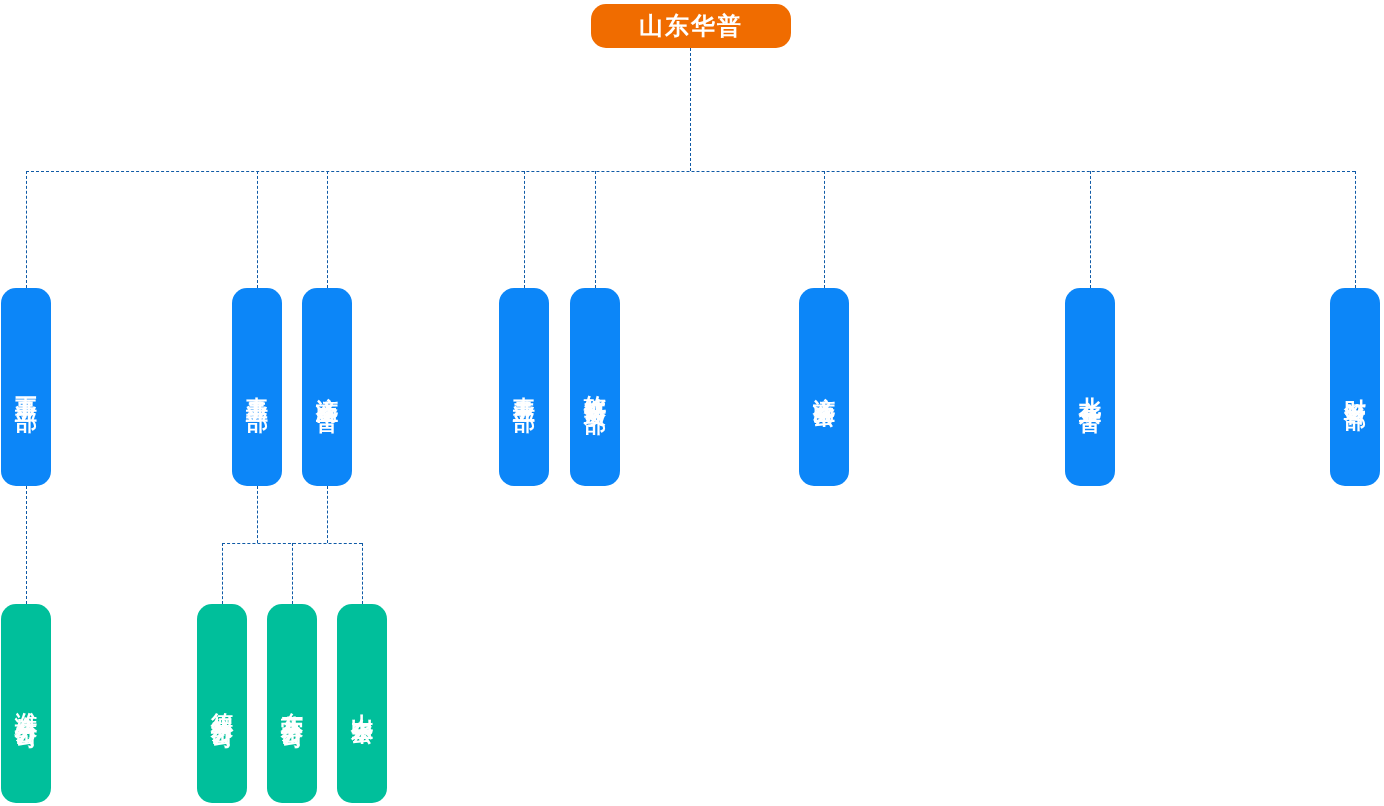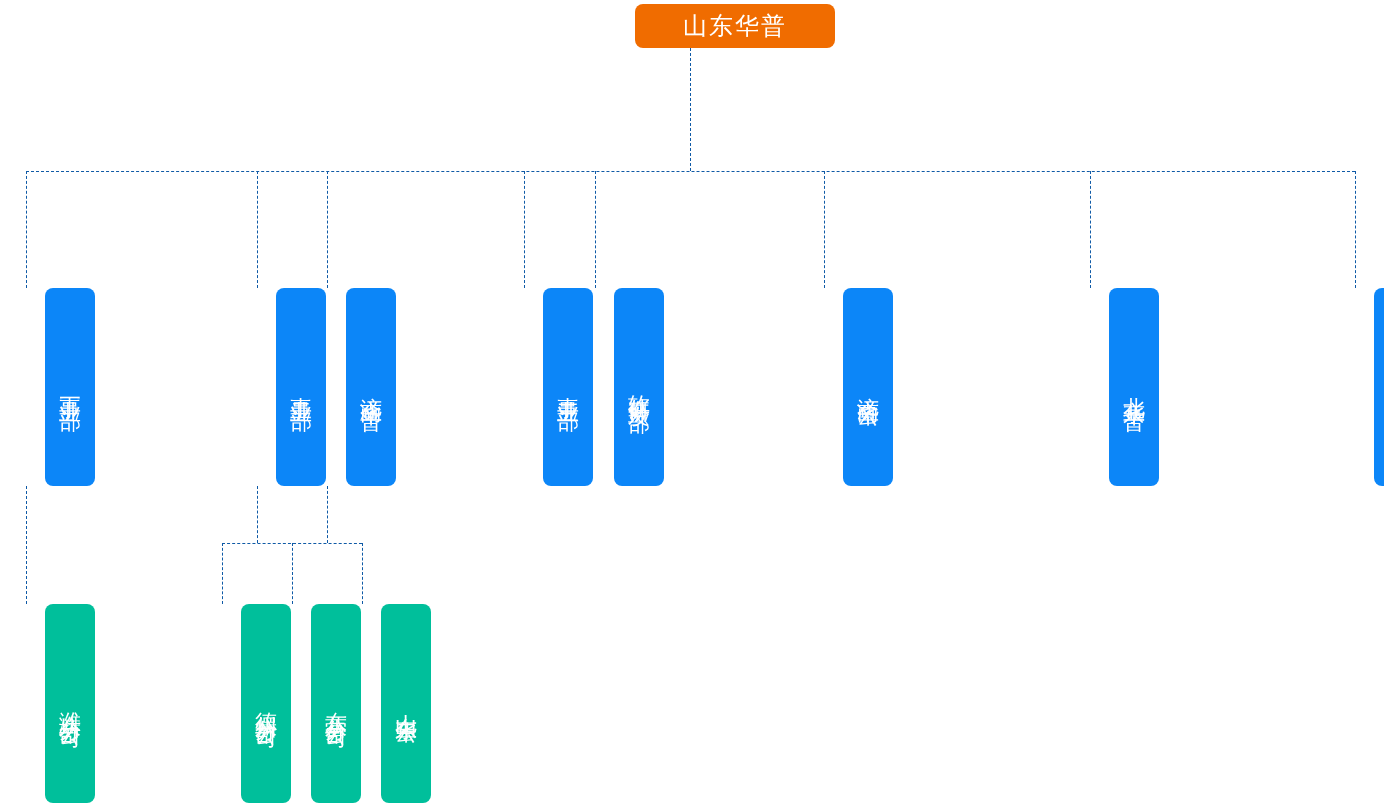--- a/index.html
+++ b/index.html
@@ -18,27 +18,26 @@
     width: 1384px;
     height: 806px;
     background: #ffffff;
     overflow: hidden;
   }
 
   
   .node {
     position: absolute;
     color: var(--node-text);
-    border-radius: 8px;
+    border-radius: 15px;
     display: flex;
     align-items: center;
     justify-content: center;
-    font-weight: normal;
+    font-weight: bold;
     cursor: pointer;
-    margin-left: 44px;
   }
   .node-root {
     left: 591px; top: 4px;
     width: 200px; height: 44px;
     background: var(--root-bg);
     font-size: 24px;
     letter-spacing: 2px;
   }
   .node-v {
     width: 50px;

